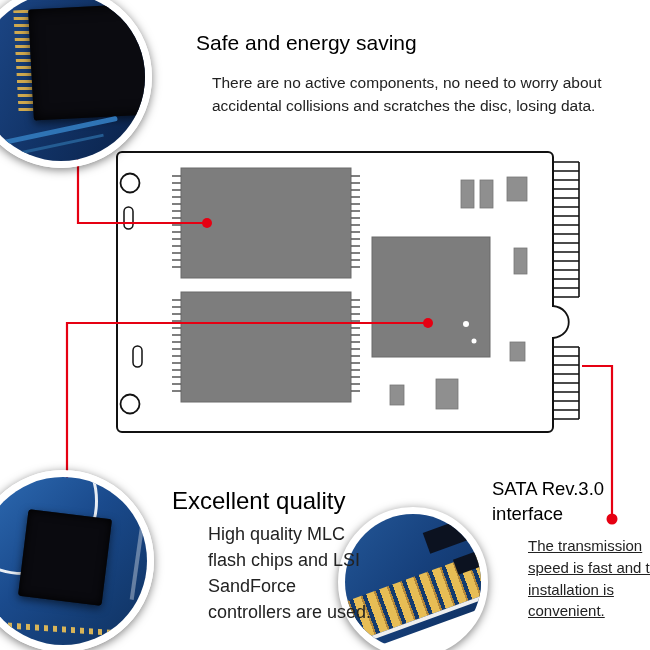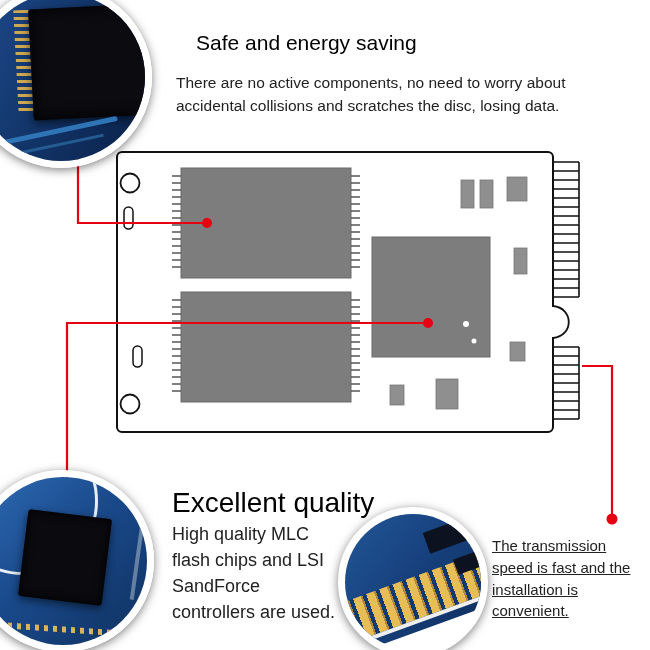--- a/index.html
+++ b/index.html
@@ -38,24 +38,24 @@
   .conn-pcb{left:-25%;top:-40%;width:170%;height:120%;transform:rotate(-20deg);
     background:linear-gradient(150deg,#2a62a4 0%,#16407c 55%,#0d2a55 100%);}
   .conn-fingers{left:-22%;top:46%;width:150%;height:30%;transform:rotate(-20deg);
     background:repeating-linear-gradient(90deg,#e7bd55 0 8px,#b4883a 8px 10px,#123a6e 10px 14px);
     border-bottom:4px solid #efefef;}
   .conn-comp1{right:5%;top:7%;width:36%;height:16%;background:#0c1220;transform:rotate(-20deg);}
   .conn-comp2{right:1%;top:30%;width:18%;height:12%;background:#0c1220;transform:rotate(-20deg);}
 
   
   .title{position:absolute;color:#000;font-weight:400;z-index:3;}
-  .body{position:absolute;color:#222;z-index:3;}
+  .body{position:absolute;color:#222;z-index:3;margin-left:36px;}
   .t-safety{left:176px;top:31px;font-size:21px;margin-left:20px;}
   .b-safety{left:176px;top:71px;width:438px;font-size:15.5px;line-height:1.5;}
-  .t-quality{left:172px;top:487px;font-size:28px;}
+  .t-quality{left:172px;top:487px;font-size:24px;}
   .b-quality{left:172px;top:521px;width:170px;font-size:18px;line-height:1.45;}
   .t-sata{left:492px;top:477px;width:150px;font-size:18.5px;line-height:1.35;}
   .b-sata{left:492px;top:535px;width:148px;font-size:15px;line-height:1.45;text-decoration:underline;}
 </style>
 </head>
 <body>
 
 <div class="canvas">
 
   <svg class="board-svg" width="650" height="650" viewBox="0 0 650 650">
@@ -131,15 +131,16 @@
     <div class="abs conn-comp1"></div>
     <div class="abs conn-comp2"></div>
   </div>
 
   <div class="title t-safety">Safe and energy saving</div>
   <div class="body b-safety">There are no active components, no need to worry about accidental collisions and scratches the disc, losing data.</div>
 
   <div class="title t-quality">Excellent quality</div>
   <div class="body b-quality">High quality MLC flash chips and LSI SandForce controllers are used.</div>
 
+  <div class="title t-sata">SATA Rev.3.0 interface</div>
   <div class="body b-sata">The transmission speed is fast and the installation is convenient.</div>
 
 </div>
 
 </body></html>

